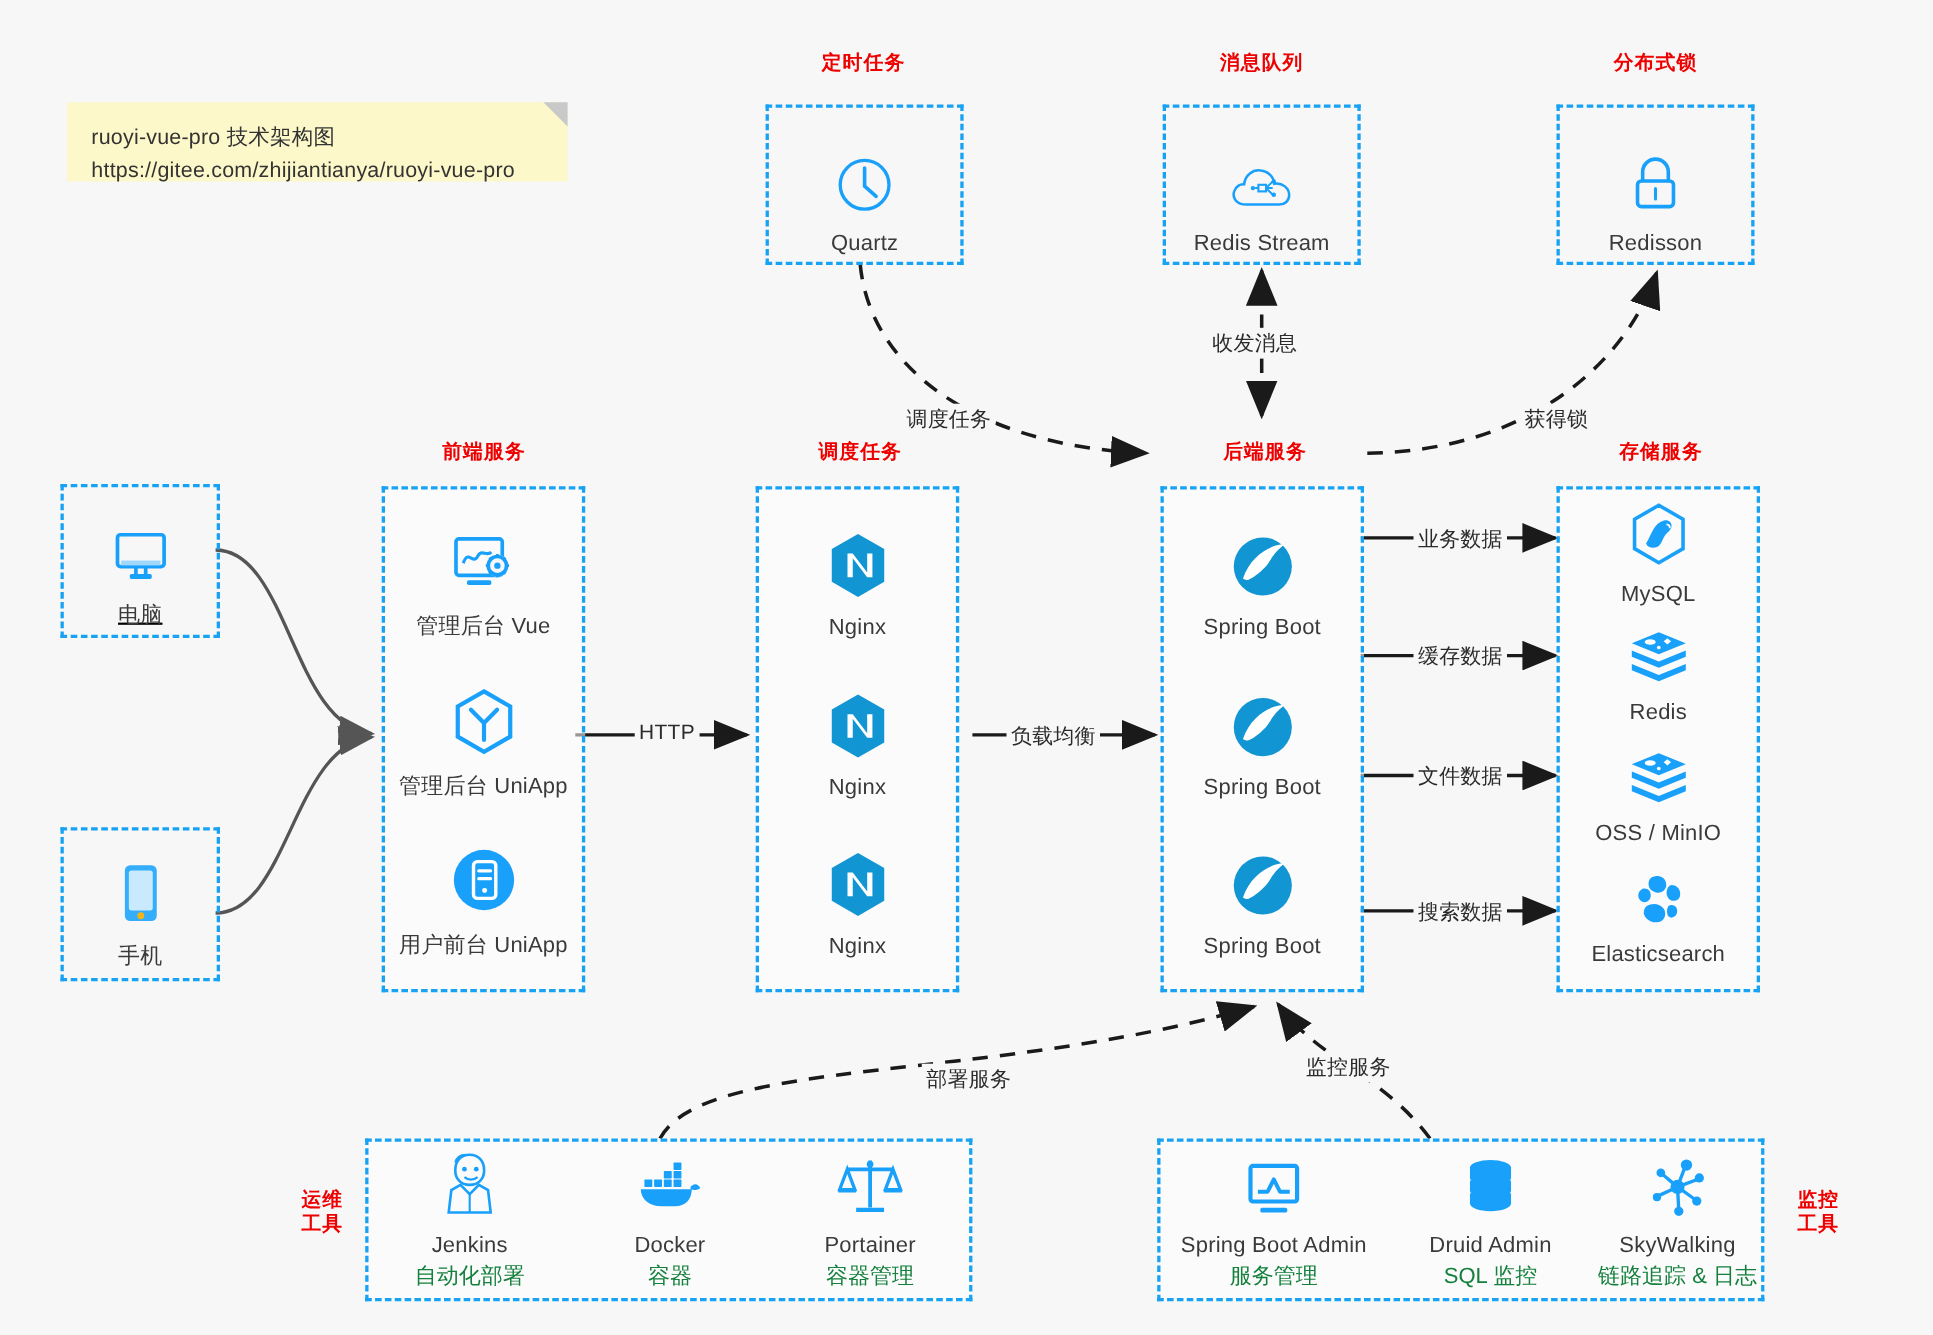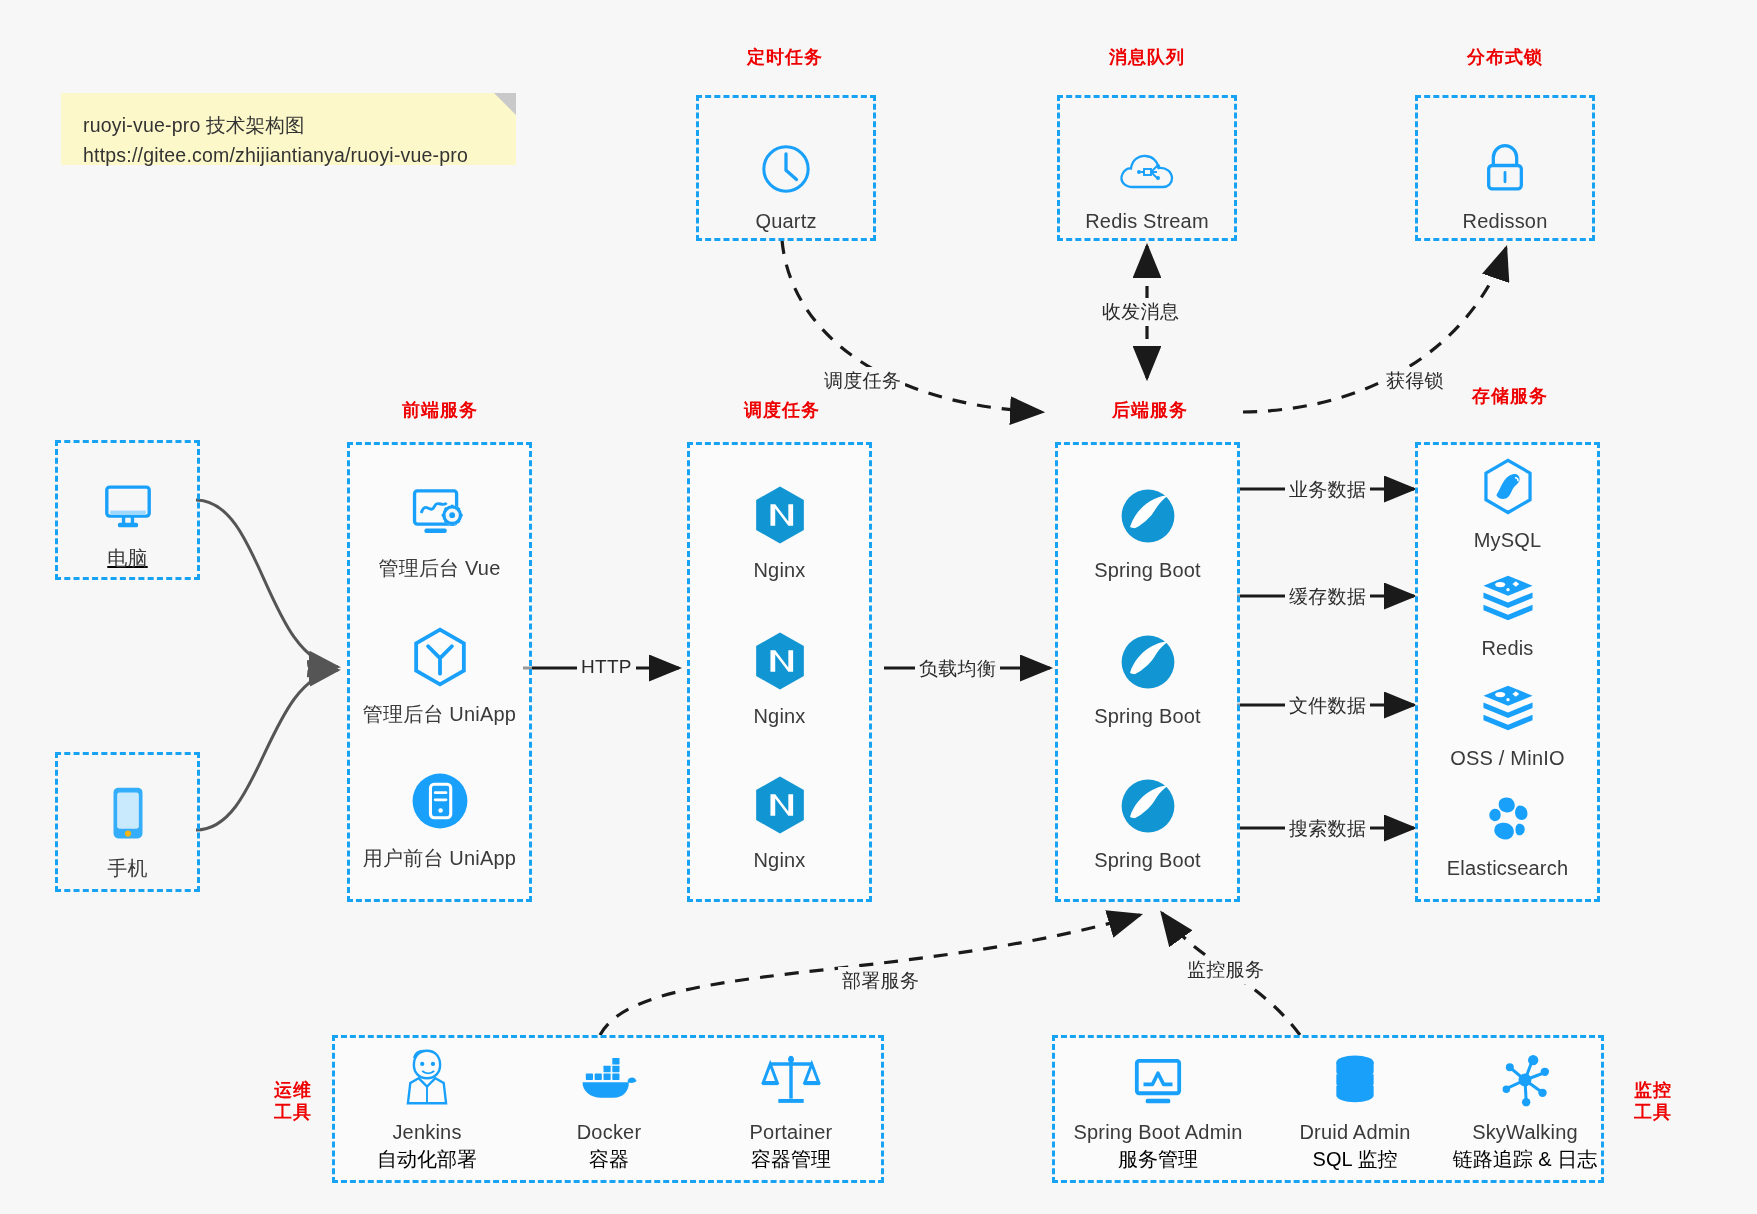--- a/index.html
+++ b/index.html
@@ -52,21 +52,21 @@
   .node {
     position: absolute;
     display: flex; flex-direction: column;
     align-items: center; justify-content: flex-end;
     text-align: center;
   }
   .node .cap {
     font-size: 20px; color: #3a3a3a; margin-top: 9px;
     white-space: nowrap; letter-spacing: .2px;
   }
-  .node .cap2 { font-size: 20px; color: #000000; margin-top: 2px; white-space: nowrap; }
+  .node .cap2 { font-size: 20px; color: #15803d; margin-top: 2px; white-space: nowrap; }
   .ico { display:block; }
 
   
   .elabel {
     position: absolute;
     font-size: 19px; color: #2b2b2b;
     background: #f7f7f7;
     padding: 1px 4px;
     white-space: nowrap;
     letter-spacing: .3px;
@@ -296,21 +296,21 @@
     <span class="ico">
       <svg width="60" height="60" viewBox="0 0 50 50">
         <circle cx="25" cy="25" r="22" fill="#1296d3"></circle>
         <path d="M10 34 C16 16 32 8 42 8 C33 14 30 22 26 28 C22 34 14 37 10 34 Z" fill="#ffffff"></path>
         <path d="M13 37 C22 33 30 25 36 15" fill="none" stroke="#1296d3" stroke-width="2.2"></path>
       </svg>
     </span>
     <span class="cap">Spring Boot</span>
   </div>
 
-  <div class="grp-title" style="left:1425px; top:384px; width:170px;">存储服务</div>
+  <div class="grp-title" style="left:1425px; top:398px; width:170px;">存储服务</div>
   <div class="dbox light" style="left:1415px; top:442px; width:185px; height:460px;"></div>
 
   <div class="node" style="left:1415px; top:560px; width:185px; height:100px;">
     <span class="ico">
       <svg width="58" height="52" viewBox="0 0 52 46">
         <path d="M26 3 L48 12 L26 21 L4 12 Z" fill="#18a0fb"></path>
         <ellipse cx="19" cy="11" rx="4.5" ry="2.3" fill="#fff"></ellipse>
         <path d="M33 8 L36 10.5 L33 13 L30 10.5 Z" fill="#fff"></path>
         <circle cx="26" cy="15.5" r="1.5" fill="#fff"></circle>
         <path d="M4 18 L26 27 L48 18 L48 23 L26 32 L4 23 Z" fill="#18a0fb"></path>

